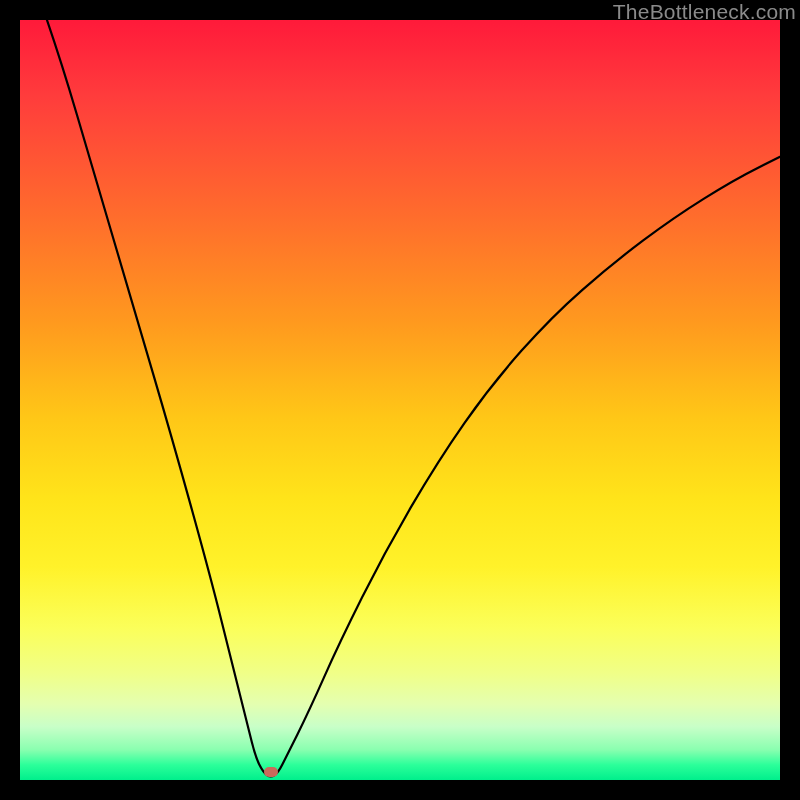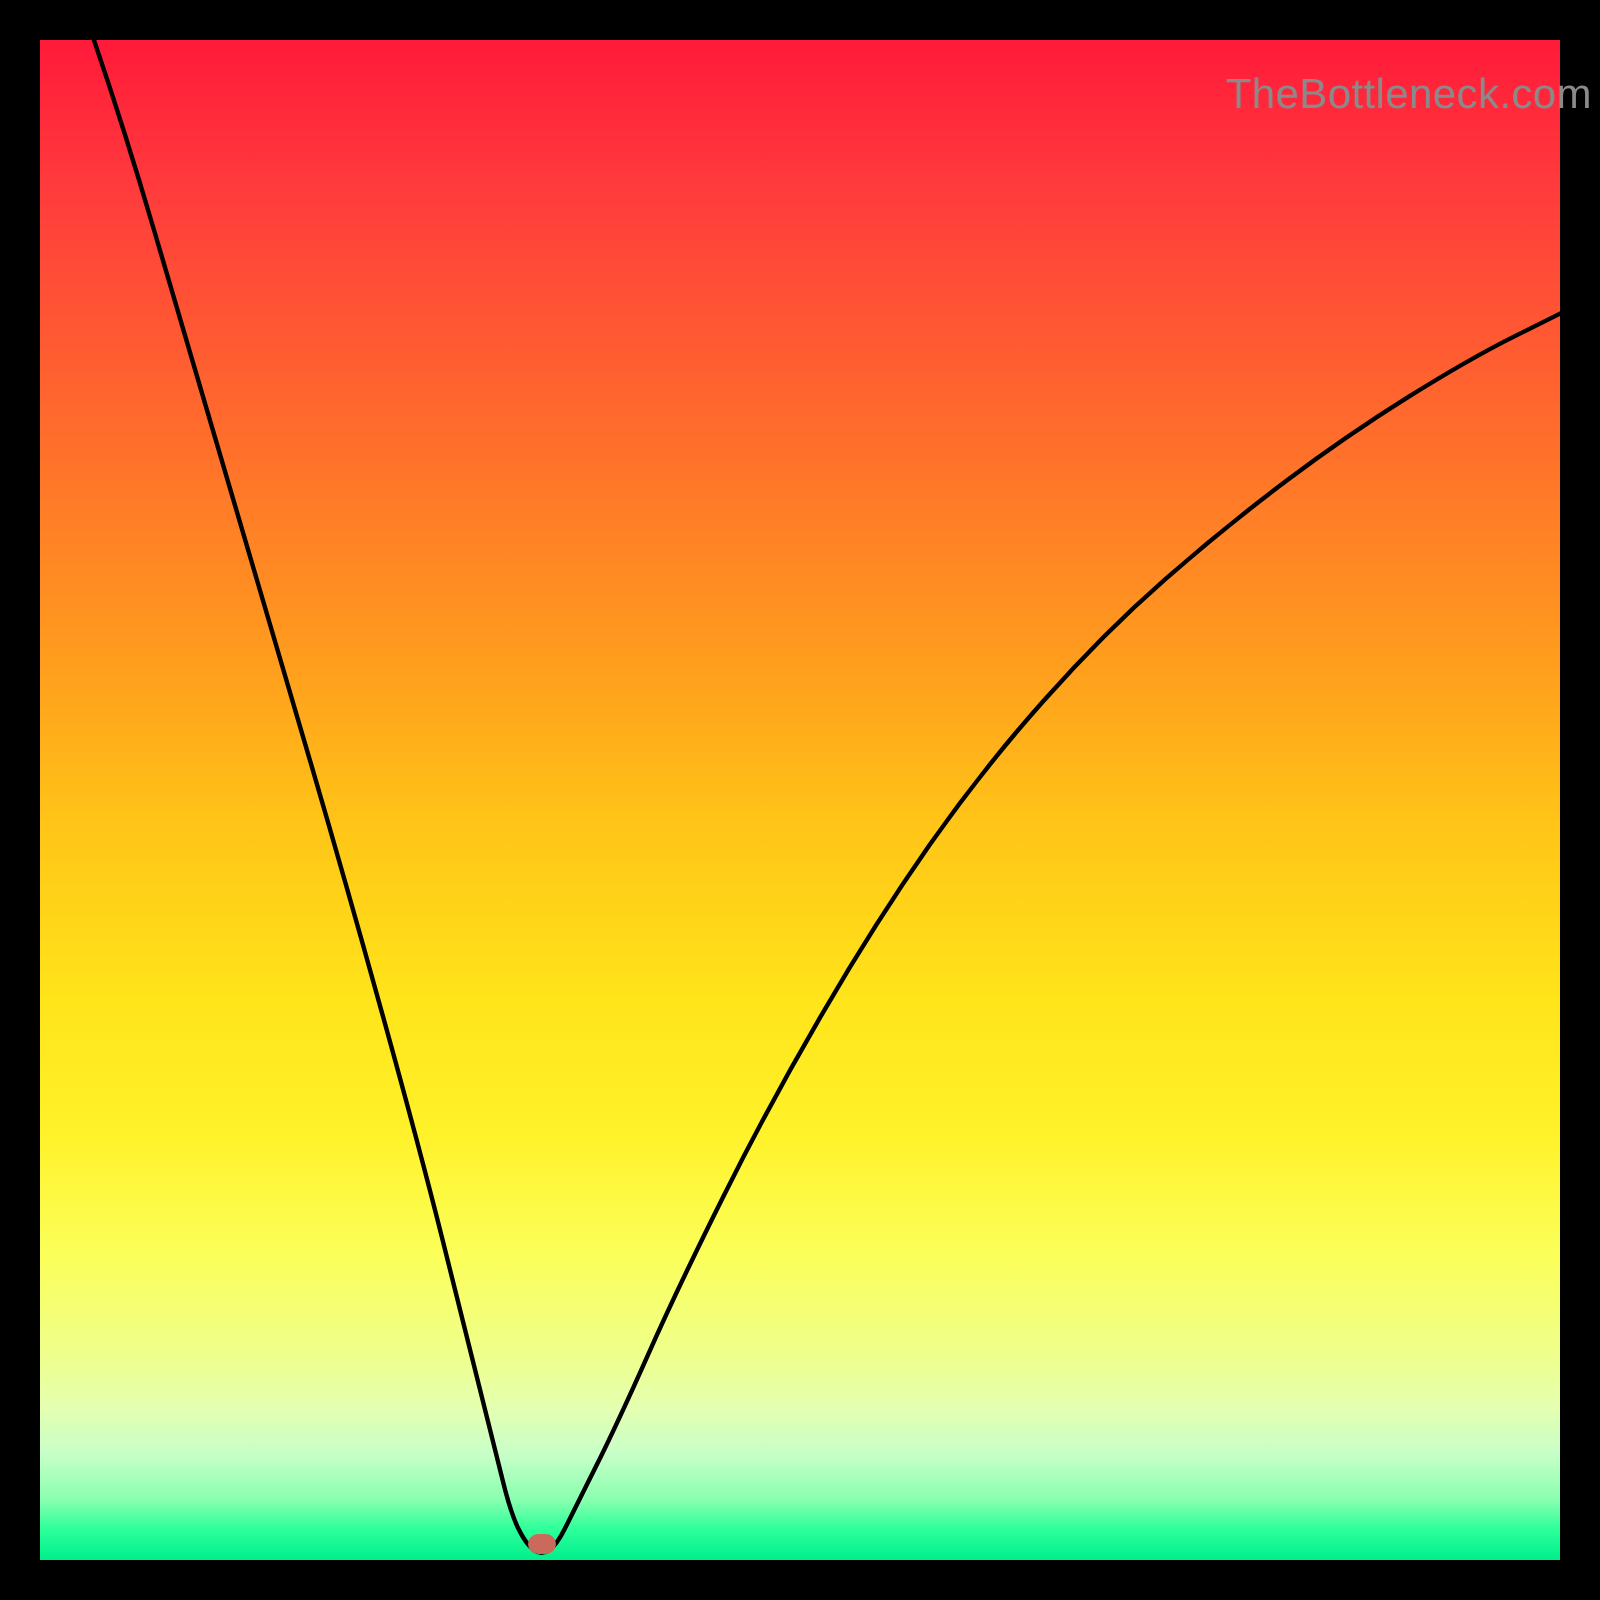--- a/index.html
+++ b/index.html
@@ -55,21 +55,20 @@
   }
 
   .watermark {
     position: absolute;
     top: 0px;
     right: 4px;
     font-size: 21px;
     color: #8a8a8a;
     font-weight: 500;
     letter-spacing: 0.2px;
-    margin-top: 36px;
   }
 </style>
 </head>
 <body>
 
 <div class="plot-frame">
   <svg class="curve" viewBox="0 0 760 760" preserveAspectRatio="none">
     <path id="curve-path" d="M 0.0 -76.0 Q 0.0 -76.0 19.0 -22.8 Q 38.0 30.4 57.0 95.0 Q 76.0 159.6 95.0 224.2 Q 114.0 288.8 133.0 353.4 Q 152.0 418.0 171.0 486.4 Q 190.0 554.8 201.4 600.4 Q 212.8 646.0 220.4 676.4 Q 228.0 706.8 231.8 722.0 Q 235.6 737.2 239.4 744.8 Q 243.2 752.4 247.0 755.1 Q 250.8 757.7 254.6 755.1 Q 258.4 752.4 262.2 744.8 Q 266.0 737.2 277.4 714.4 Q 288.8 691.6 304.0 657.4 Q 319.2 623.2 342.0 577.6 Q 364.8 532.0 391.4 486.4 Q 418.0 440.8 444.6 402.8 Q 471.2 364.8 501.6 330.6 Q 532.0 296.4 562.4 269.8 Q 592.8 243.2 623.2 220.4 Q 653.6 197.6 684.0 178.6 Q 714.4 159.6 737.2 148.2 T 760.0 136.8"></path>
   </svg>
   <div class="marker" style="left: 243.8px;"></div>

